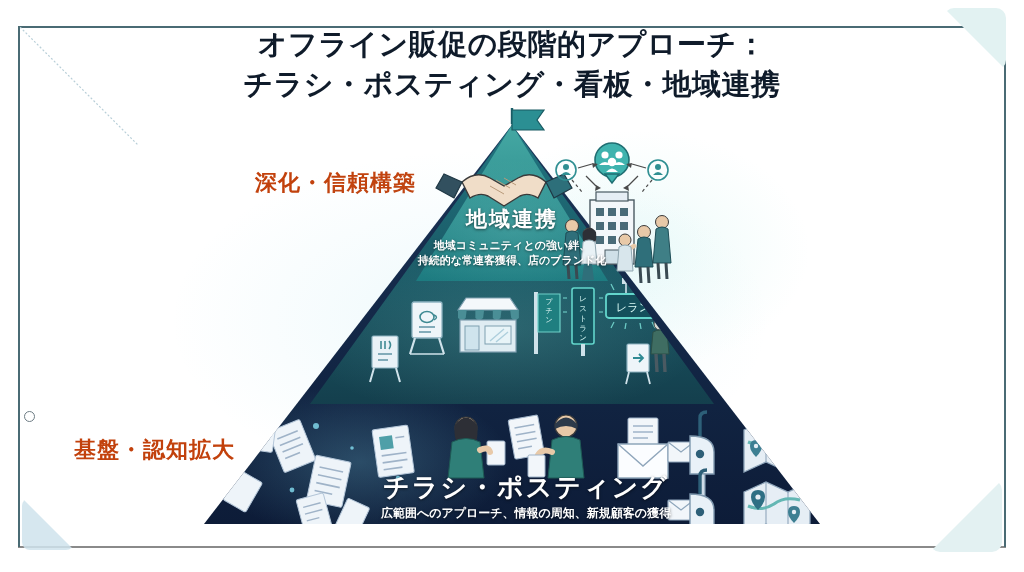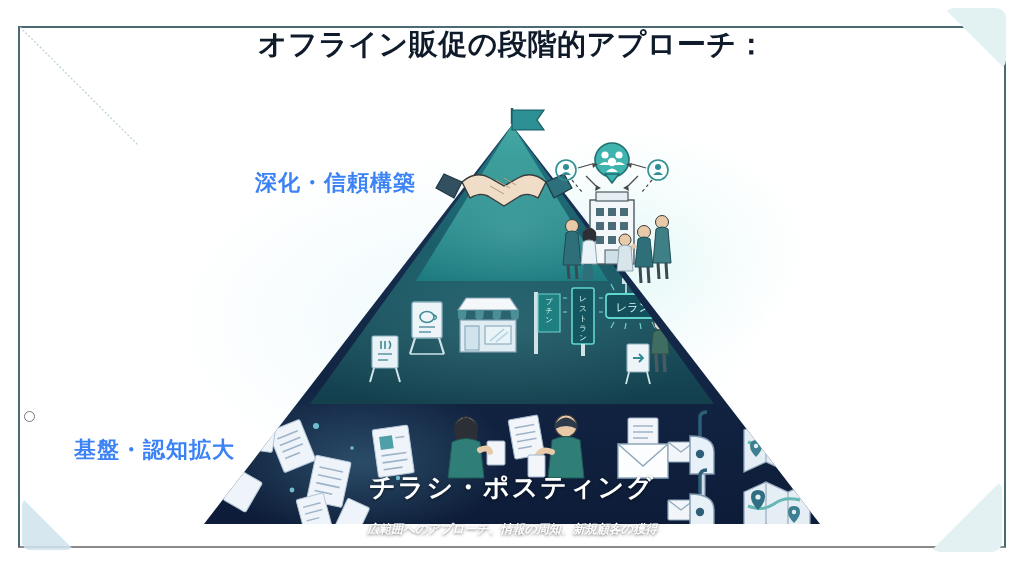--- a/index.html
+++ b/index.html
@@ -35,21 +35,21 @@
   
   #title{
     position:absolute;left:0;top:24px;width:1024px;text-align:center;
     color:#0f1b2a;font-weight:bold;font-size:29px;line-height:1.38;
     letter-spacing:.5px;
   }
   #title .l2{display:block;}
 
   
   .stage-label{
-    position:absolute;color:#3b82f6;font-weight:bold;font-size:22px;
+    position:absolute;color:#c2410c;font-weight:bold;font-size:22px;
     letter-spacing:1px;white-space:nowrap;
   }
   #lab0{left:255px;top:168px;}
   #lab1{left:163px;top:306px;}
   #lab2{left:74px;top:435px;}
 
   
   #pyramid{position:absolute;left:0;top:0;width:1024px;height:572px;}
 
   .tier-text{position:absolute;text-align:center;color:#ffffff;
@@ -59,23 +59,23 @@
 
   
   #t0-box{left:362px;top:205px;width:300px;}
   #t0-box .tier-title{font-size:21px;}
   #t0-box .tier-sub{font-size:11px;margin-top:5px;}
   
   #t1-box{left:312px;top:341px;width:400px;}
   #t1-box .tier-title{font-size:24px;}
   #t1-box .tier-sub{font-size:12px;margin-top:4px;}
   
-  #t2-box{left:262px;top:470px;width:500px;}
+  #t2-box{left:276px;top:470px;width:500px;}
   #t2-box .tier-title{font-size:26px;}
-  #t2-box .tier-sub{font-size:12px;margin-top:16px;font-style:italic;}
+  #t2-box .tier-sub{font-size:12px;margin-top:0;}
 </style>
 </head>
 <body>
 
 <div id="stage">
 
   <div class="frame-line fl-top"></div>
   <div class="frame-line fl-bottom"></div>
   <div class="frame-line fl-left"></div>
   <div class="frame-line fl-right"></div>
@@ -84,20 +84,21 @@
     <line x1="0" y1="0" x2="118" y2="118" stroke="#b9cfd8" stroke-width="1.2" stroke-dasharray="2 2"></line>
   </svg>
 
   <div class="corner-tri ct-tr"></div>
   <div class="corner-tri ct-bl"></div>
   <div class="corner-tri ct-br"></div>
   <div class="ring-mark"></div>
 
   <div id="title">
     <span>オフライン販促の段階的アプローチ：</span>
+    <span class="l2">チラシ・ポスティング・看板・地域連携</span>
   </div>
 
   <div class="stage-label" id="lab0">深化・信頼構築</div>
   <div class="stage-label" id="lab2">基盤・認知拡大</div>
 
   <svg id="pyramid" viewBox="0 0 1024 572">
     <defs>
       <linearGradient id="gTop" x1="0" y1="0" x2="0" y2="1">
         <stop offset="0%" stop-color="#45a8a3"></stop>
         <stop offset="100%" stop-color="#1d7b80"></stop>
@@ -492,20 +493,25 @@
           <g transform="translate(58,92)">
             <circle cx="7" cy="6" r="6" fill="#e8c9a8" stroke="#3a3a3a" stroke-width="1"></circle>
             <path d="M1 13 q6 -4 12 0 l2 24 l-16 0z" fill="#d8e6ec" stroke="#8fa6b0" stroke-width="1"></path>
           </g>
         </g>
       </g>
     </g>
   </svg>
 
   <div class="tier-text" id="t0-box">
+    <div class="tier-title">地域連携</div>
+    <div class="tier-sub">
+      <span>地域コミュニティとの強い絆、</span><br>
+      <span>持続的な常連客獲得、店のブランド化</span>
+    </div>
   </div>
 
 
   <div class="tier-text" id="t2-box">
     <div class="tier-title">チラシ・ポスティング</div>
     <div class="tier-sub">広範囲へのアプローチ、情報の周知、新規顧客の獲得</div>
   </div>
 
 </div>
 

